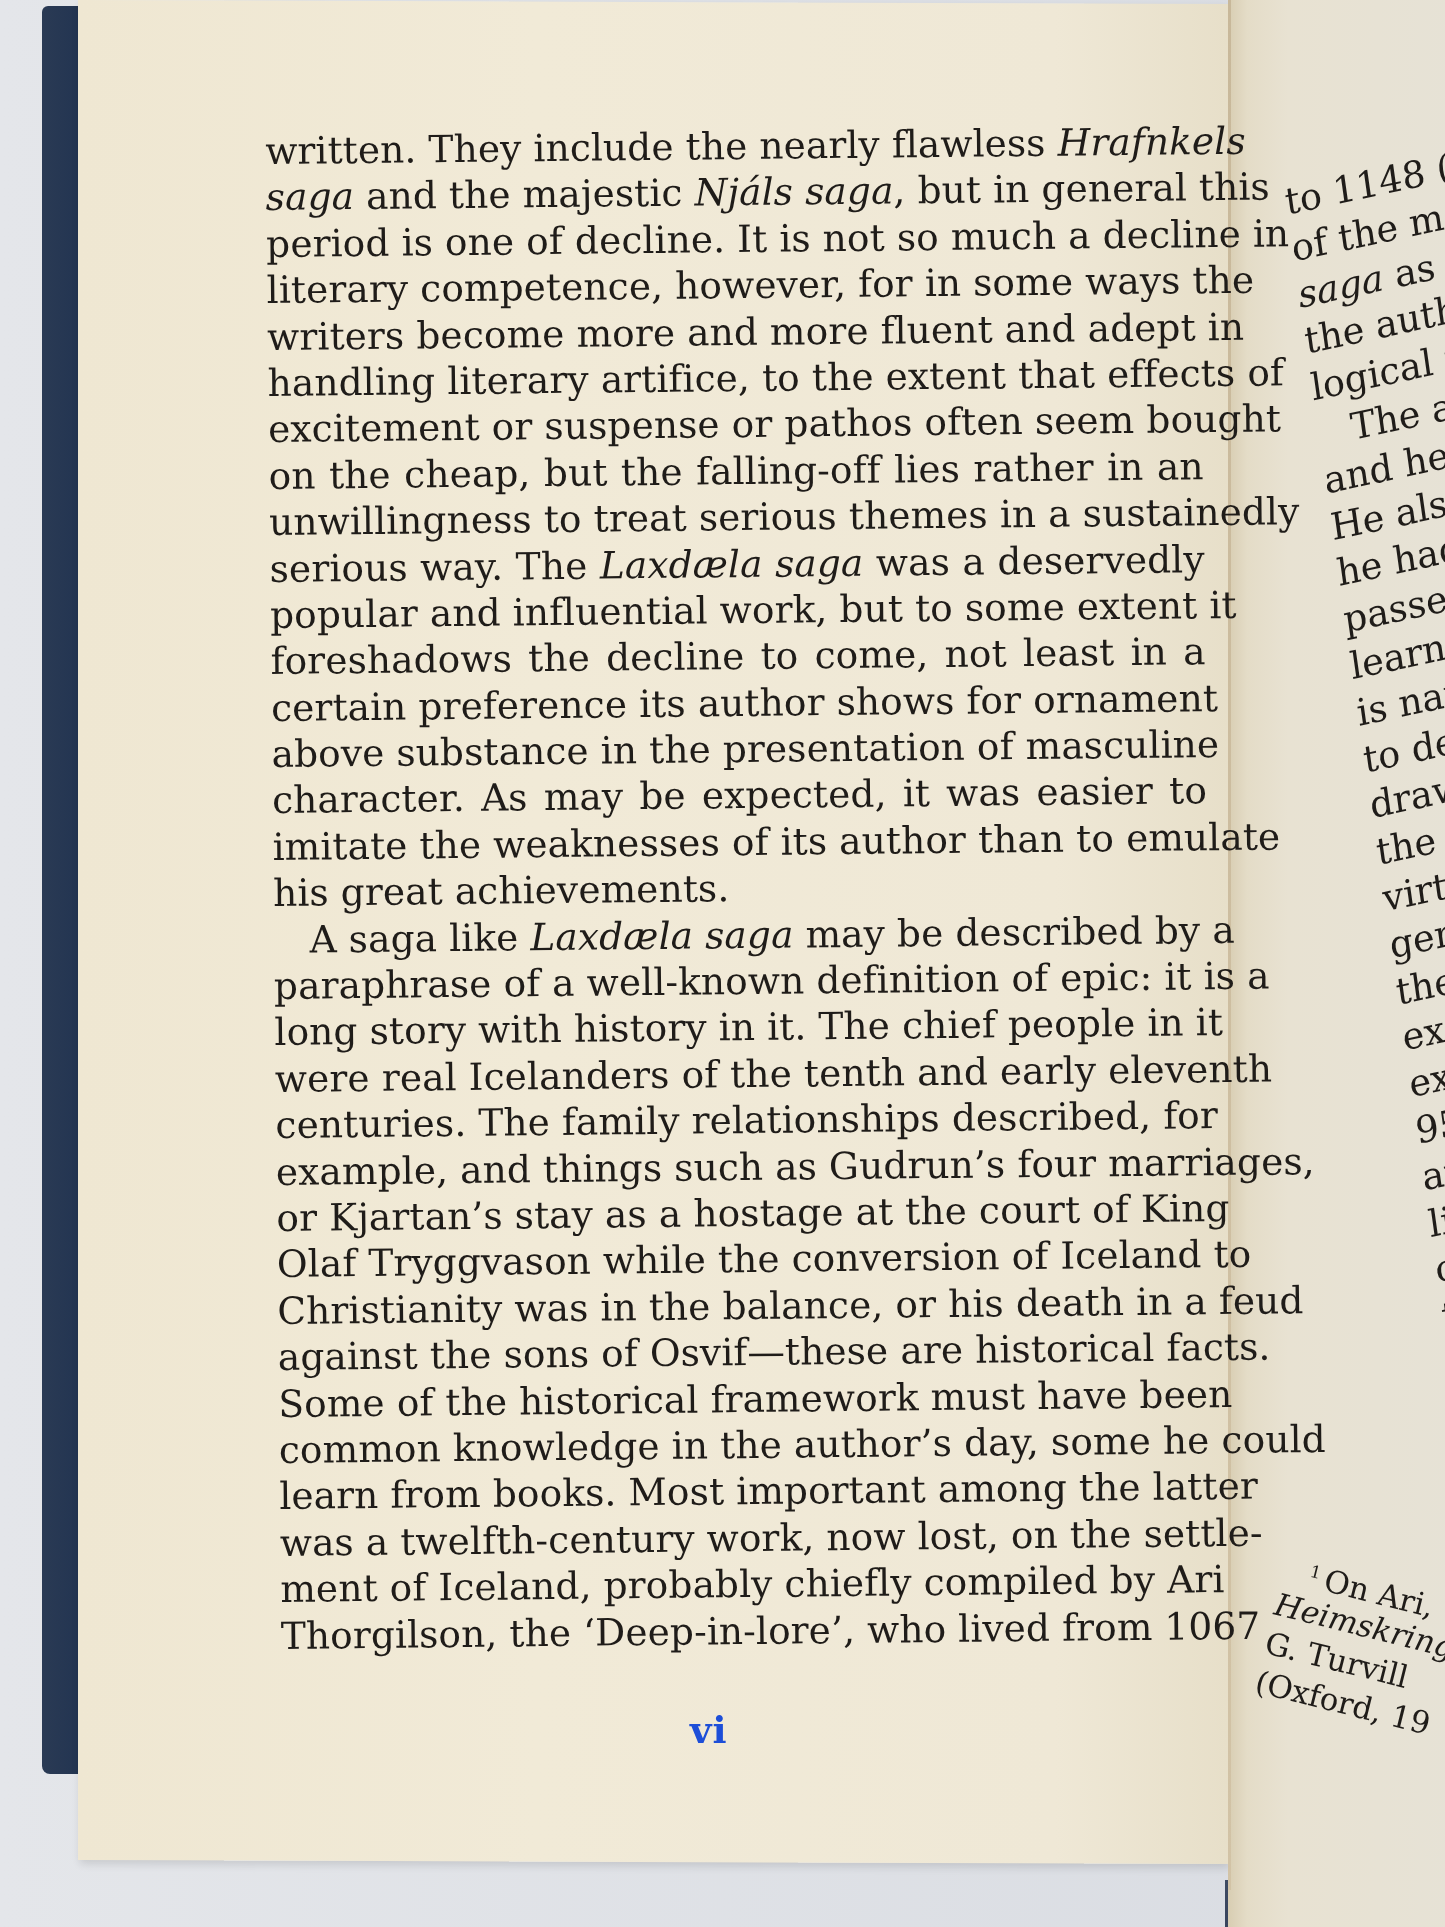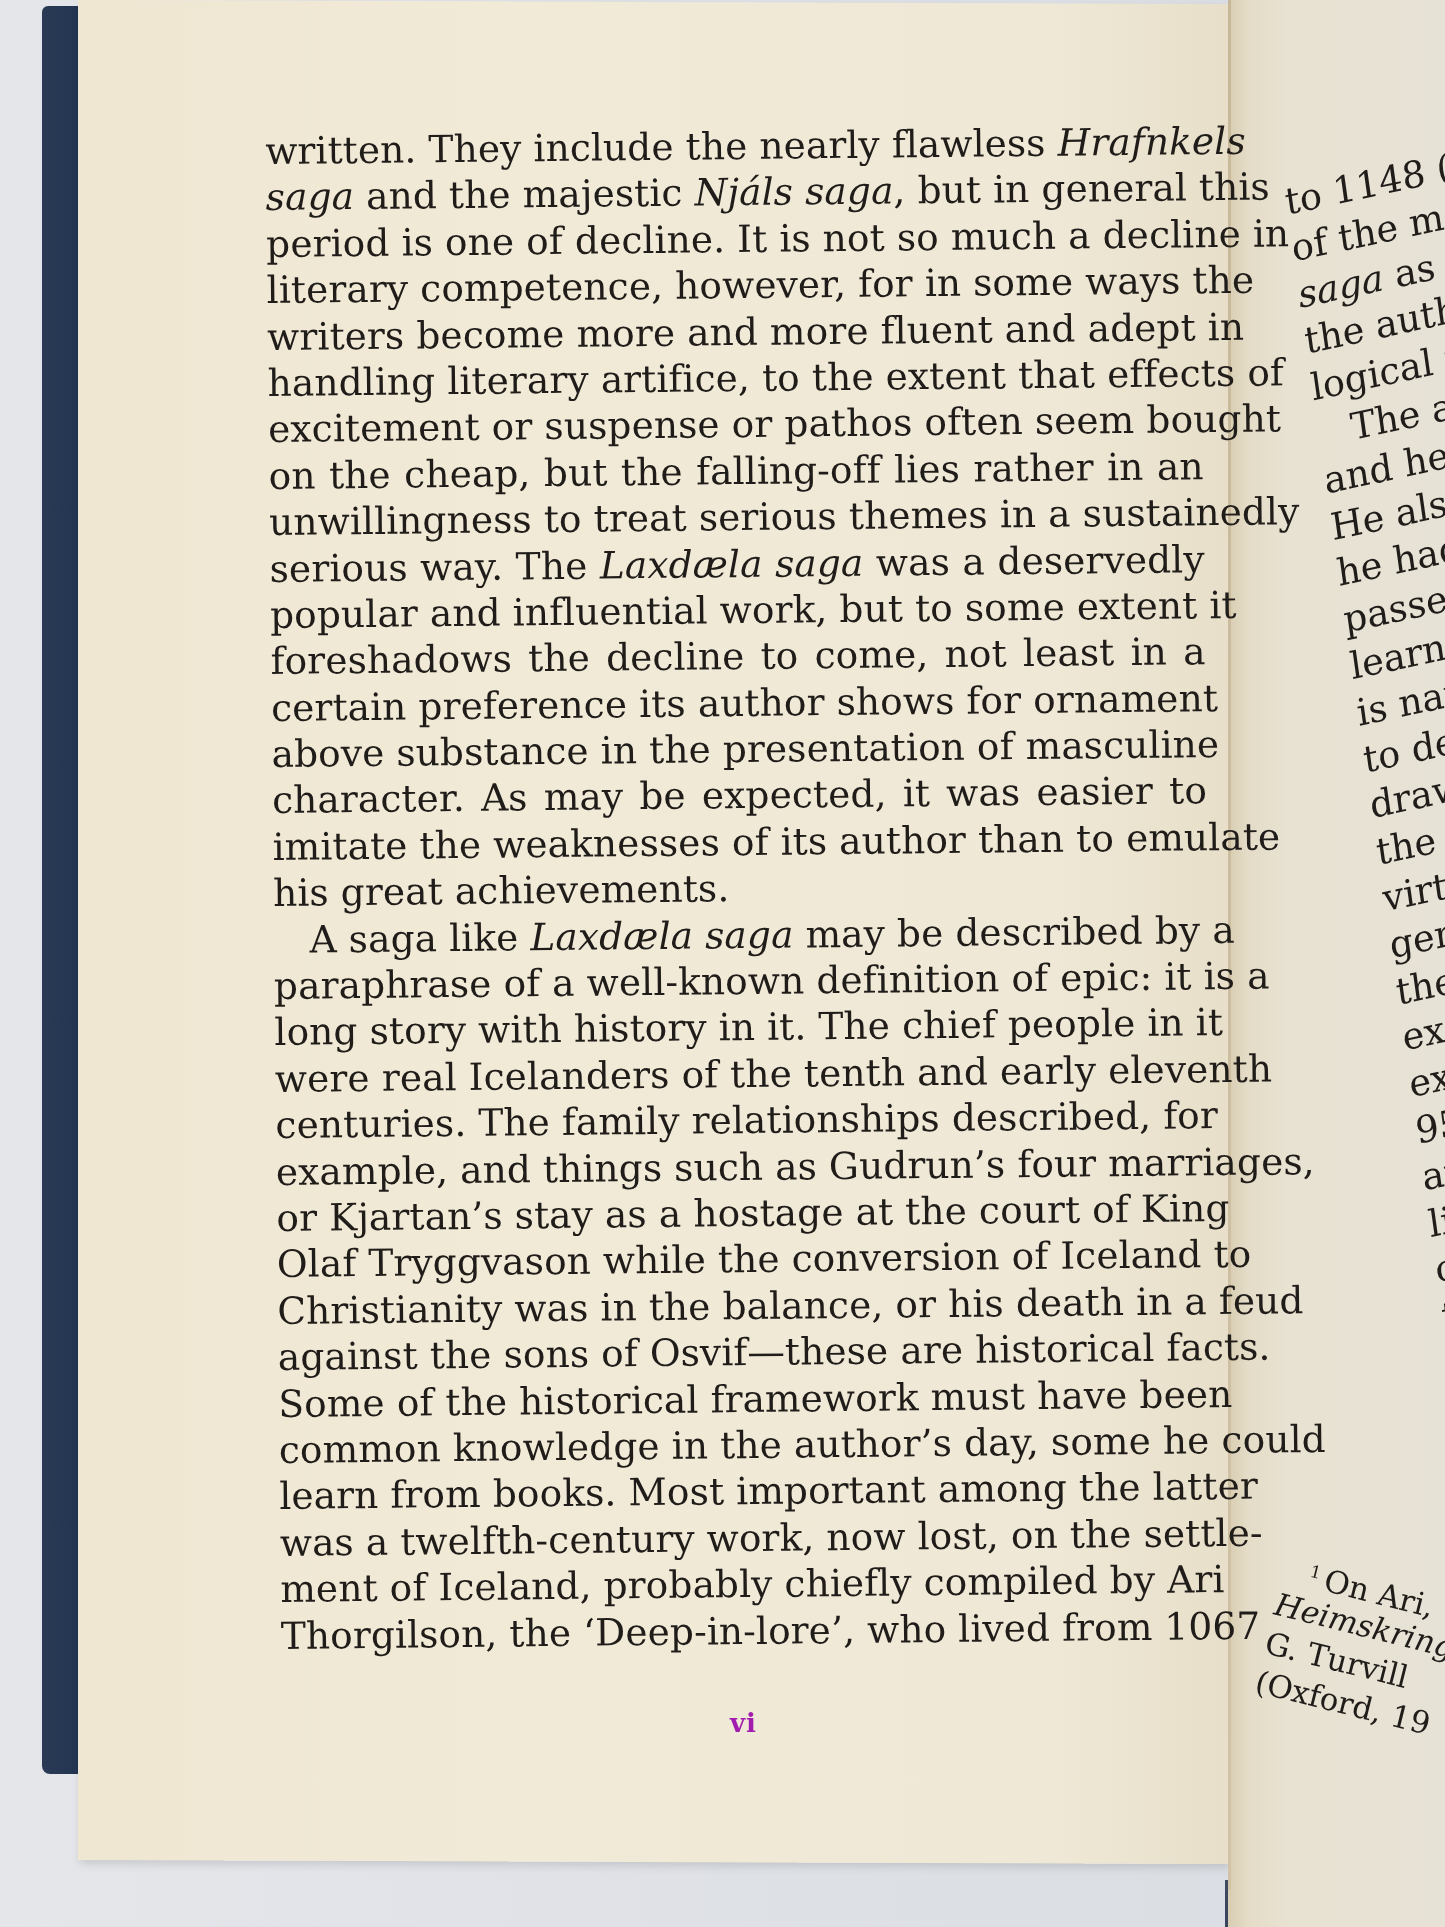--- a/index.html
+++ b/index.html
@@ -87,24 +87,24 @@
       text-align-last: left;
     }
     .line.indent {
       padding-left: 36px;
     }
     .seg-italic {
       font-style: italic;
     }
     .page-number {
       position: absolute;
-      left: 730px;
+      left: 690px;
       top: 1708px;
-      font-size: 26px;
-      color: #a21caf;
+      font-size: 37px;
+      color: #1d4ed8;
       font-weight: bold;
       letter-spacing: 1px;
     }
     .right-text {
       position: absolute;
       left: 1282px;
       top: 180px;
       width: 200px;
       color: #1f1c19;
       font-size: 37px;

